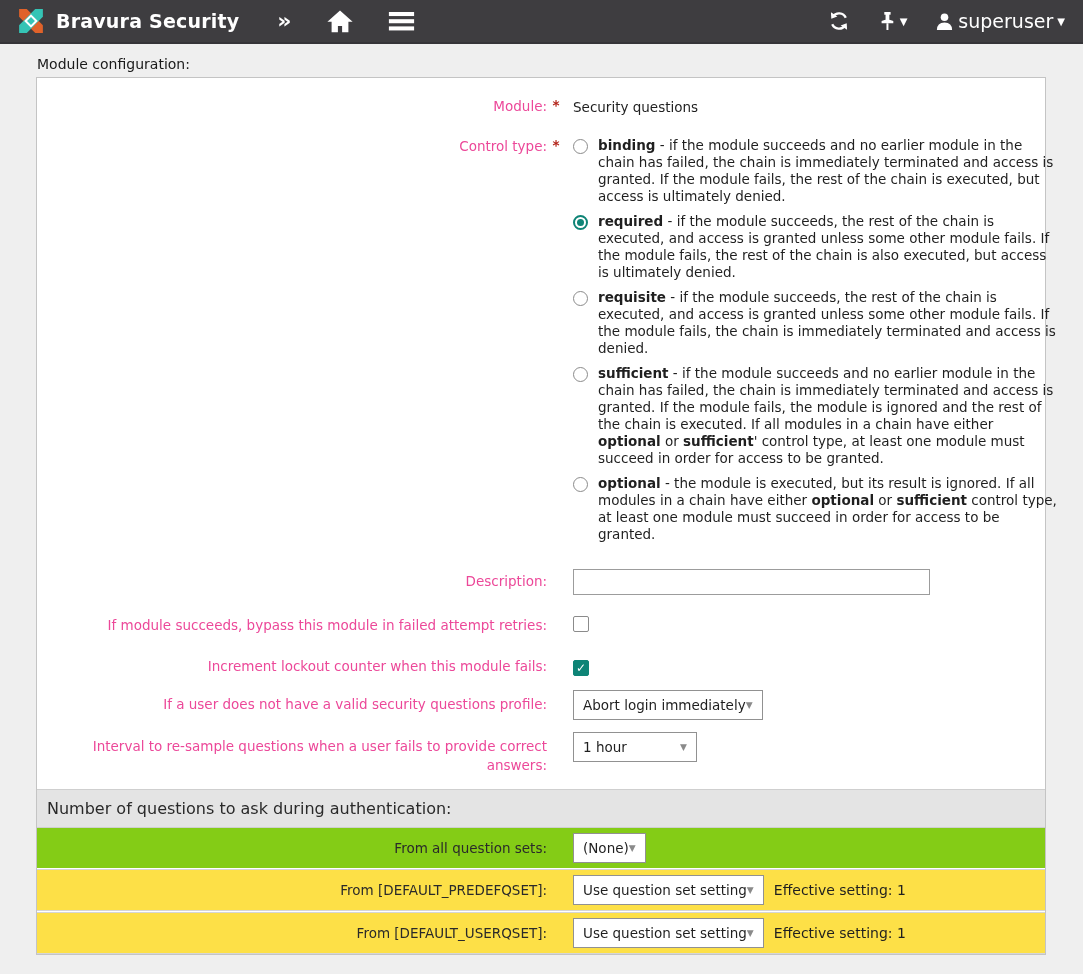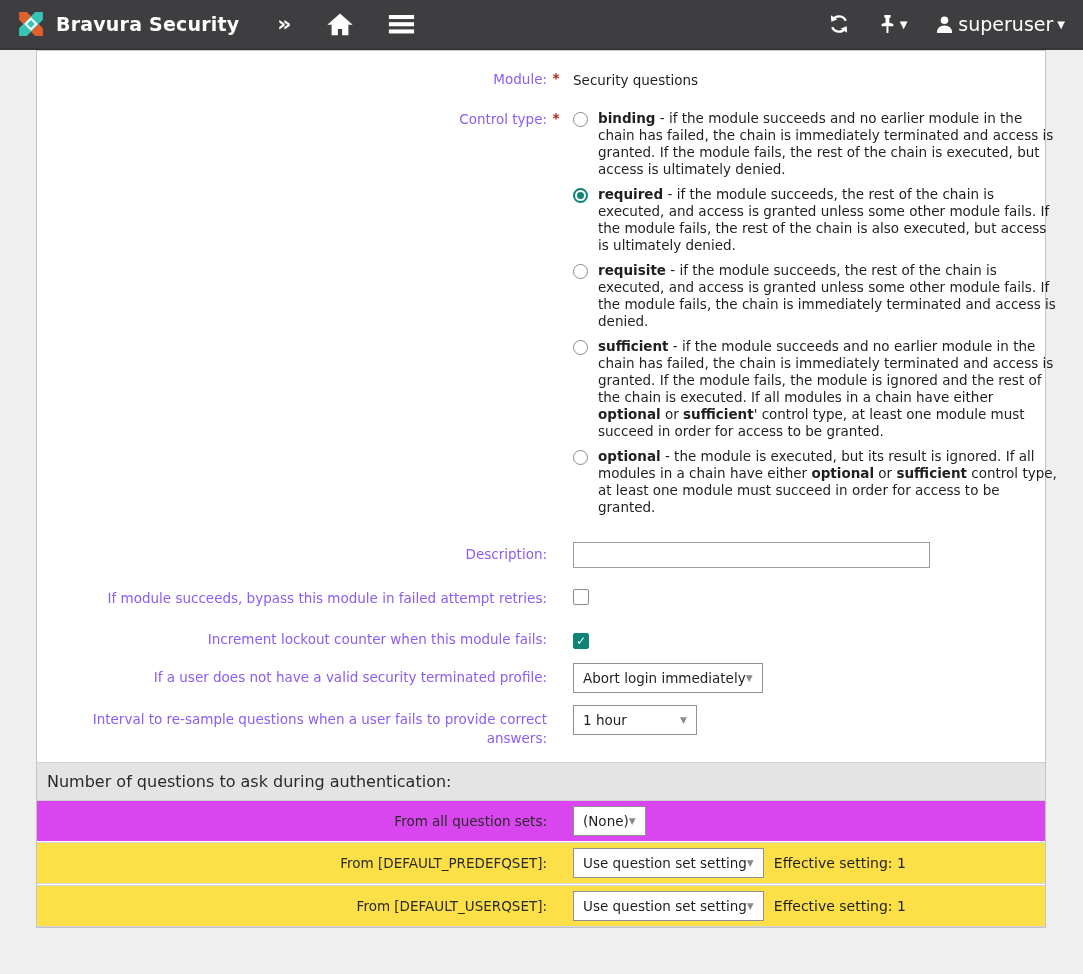--- a/index.html
+++ b/index.html
@@ -6,21 +6,21 @@
   html,body { width: 1083px; height: 974px; }
   body {
     font-family: "DejaVu Sans", "Liberation Sans", sans-serif;
     background: #efefef;
     color: #222;
     overflow: hidden;
   }
 
   
   .topbar {
-    height: 50px;
+    height: 44px;
     background: #3e3d40;
     display: flex;
     align-items: center;
     padding: 0 18px 0 14px;
     border-bottom: 2px solid #353438;
   }
   .brand { display: flex; align-items: center; gap: 8px; cursor: pointer; }
   .brand svg { width: 34px; height: 34px; }
   .brand-text { color: #fff; font-size: 19px; font-weight: 700; letter-spacing: .2px; }
   .chev { color:#fff; font-size: 22px; font-weight: 700; margin-left: 38px; line-height: 1; cursor:pointer; }
@@ -33,21 +33,21 @@
   
   .page { padding: 0 37px 0 36px; }
   .page-title { font-size: 14px; color:#1a1a1a; padding: 12px 0 5px 1px; }
 
   .panel { background:#fff; border: 1px solid #c4c4c4; }
 
   .form-area { padding: 14px 0 4px 0; }
   .form-row { display: flex; margin-bottom: 16px; }
   .f-label {
     width: 510px; flex: none; text-align: right;
-    font-size: 13.5px; color: #8b5cf6; line-height: 19px; padding-top: 5px;
+    font-size: 13.5px; color: #ec4899; line-height: 19px; padding-top: 5px;
   }
   .f-req { width: 18px; flex: none; text-align: center; color: #b22218; font-weight: 700;
     font-size: 13.5px; padding-top: 5px; }
   .f-control { margin-left: 8px; padding-top: 5px; }
   .f-value { font-size: 13.5px; color:#1f1f1f; }
 
   
   .radio-option { display: flex; margin-bottom: 8px; cursor: pointer; }
   .radio {
     width: 15px; height: 15px; flex: none; border-radius: 50%;
@@ -79,21 +79,21 @@
     font-size: 13.5px; color:#1f1f1f; cursor: pointer; 
   }
   .selectbox .caret { color: #8a8a8a; font-size: 9px; }
   .selectbox.w-hour { min-width: 124px; justify-content: space-between; }
 
   
   .section-bar {
     background: #e4e4e4; border-top: 1px solid #cfcfcf; border-bottom: 1px solid #cfcfcf;
     font-size: 16px; color:#2a2a2a; padding: 9px 10px;
   }
-  .q-row { display: flex; align-items: center; padding: 5px 0; min-height: 40px; background:#d946ef; }
+  .q-row { display: flex; align-items: center; padding: 5px 0; min-height: 40px; background:#84cc16; }
   .q-row.shaded { background: #fde047; border-top: 1px solid #d6d6d6; border-bottom: 1px solid #d6d6d6; }
   .q-row + .q-row.shaded { margin-top: 1px; }
   .q-label { width: 510px; flex:none; text-align: right; font-size: 13.5px; color:#2a2a2a; }
   .q-control { margin-left: 26px; display:flex; align-items:center;border-radius:11px; }
   .effective { font-size: 14px; color:#1f1f1f; margin-left: 10px; }
 
   
   .isvg { display:block; }
 </style>
 </head>
@@ -151,20 +151,21 @@
           <path d="M2 19 Q2 11 10 11 Q18 11 18 19 Z" fill="#fff"></path>
         </svg>
       </span>
       <span class="username">superuser</span>
       <span class="caret-sm">▼</span>
     </span>
   </div>
 </header>
 
 <div class="page">
+  <div class="page-title">Module configuration:</div>
 
   <div class="panel">
     <div class="form-area">
 
       <div class="form-row">
         <div class="f-label">Module:</div>
         <div class="f-req">*</div>
         <div class="f-control"><span class="f-value">Security questions</span></div>
       </div>
 
@@ -209,21 +210,21 @@
         <div class="f-control"><span class="checkbox"></span></div>
       </div>
 
       <div class="form-row" style="margin-bottom:14px;">
         <div class="f-label">Increment lockout counter when this module fails:</div>
         <div class="f-req"></div>
         <div class="f-control"><span class="checkbox checked">✓</span></div>
       </div>
 
       <div class="form-row" style="margin-bottom:12px;">
-        <div class="f-label">If a user does not have a valid security terminated profile:</div>
+        <div class="f-label">If a user does not have a valid security questions profile:</div>
         <div class="f-req"></div>
         <div class="f-control" style="padding-top:0;">
           <span class="selectbox">
             <span>Abort login immediately</span>
             <span class="caret">▼</span>
           </span>
         </div>
       </div>
 
       <div class="form-row" style="margin-bottom:10px;">

